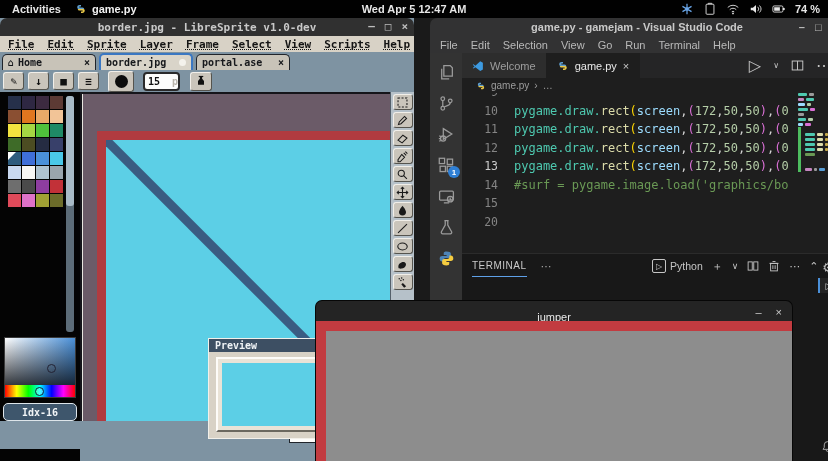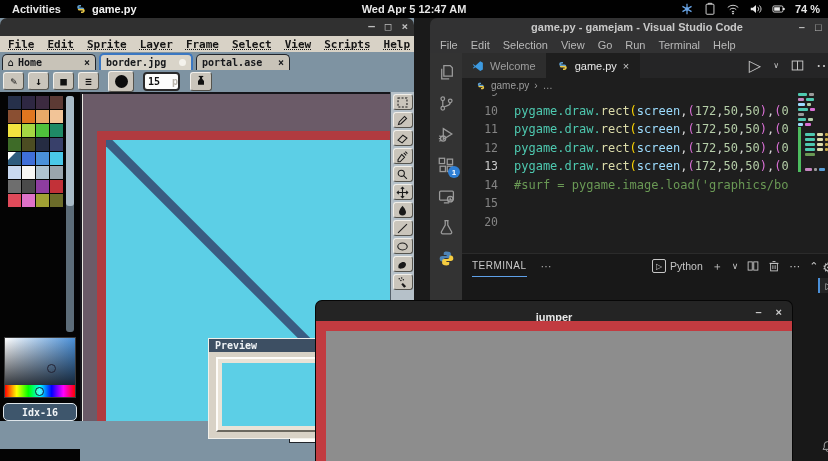--- a/index.html
+++ b/index.html
@@ -109,21 +109,21 @@
   .shell-box{width:12px;height:12px;border:1px solid #c5c5c5;border-radius:2px;font-size:8px;display:flex;align-items:center;justify-content:center;}
   .panel-right svg{width:12px;height:12px;stroke:#c5c5c5;stroke-width:1.2;fill:none;}
   .term-out{padding:14px 0 0 18px;font-family:"DejaVu Sans Mono",monospace;font-size:12px;color:#cfcfcf;white-space:pre;}
   .term-side{position:absolute;right:6px;top:242px;display:flex;flex-direction:column;gap:3px;align-items:center;}
   .gear-ico{color:#c0c0c0;font-size:13px;}
   .term-entry{width:18px;height:15px;border-left:2px solid #4a90d9;background:#242424;display:flex;align-items:center;justify-content:center;color:#cfcfcf;font-size:9px;}
   .vs-bell{position:absolute;right:10px;bottom:8px;color:#ababab;}
   .vs-bell svg{width:13px;height:13px;stroke:#ababab;stroke-width:1.2;fill:none;}
   
   #jumper{left:315px;top:300px;width:478px;height:165px;z-index:10;}
-  .jp-title{height:32px;background:#242424;border-radius:7px 7px 0 0;border:1px solid #070707;border-bottom:none;display:flex;align-items:center;justify-content:center;color:#e8e8e8;font-size:11px;font-weight:700;position:relative;box-sizing:border-box;}
+  .jp-title{height:32px;background:#242424;border-radius:7px 7px 0 0;border:1px solid #070707;border-bottom:none;display:flex;align-items:center;justify-content:center;color:#e8e8e8;font-size:11px;font-weight:400;position:relative;box-sizing:border-box;}
   .jp-btns{position:absolute;right:10px;top:0;height:21px;display:flex;align-items:center;gap:14px;color:#cccccc;font-size:11px;}
   .jp-body{position:absolute;left:0;top:21px;right:0;bottom:0;background:#8d8d8d;border:1px solid #070707;border-top:none;box-sizing:border-box;}
   .jp-red-top{position:absolute;left:0;top:0;right:0;height:10px;background:#c23b40;}
   .jp-red-left{position:absolute;left:0;top:0;width:10px;bottom:0;background:#c23b40;}
 </style>
 </head>
 <body>
 
 <div id="screen">
 
@@ -160,20 +160,21 @@
           <rect x="1" y="4.5" width="11.5" height="7" rx="1.5" stroke="#e8e8e8" fill="none"></rect>
           <rect x="2.5" y="6" width="6.5" height="4" fill="#e8e8e8"></rect>
           <path d="M13.5 6.8v2.4" stroke="#e8e8e8" stroke-width="2"></path>
         </svg>
       <span class="tb-batt-label">74 %</span>
     </div>
   </div>
 
   <div class="abs" id="ls">
     <div class="gwin-title">
+      <span>border.jpg - LibreSprite v1.0-dev</span>
       <span class="gwin-btns">
         <span>–</span>
         <span>□</span>
         <span>×</span>
       </span>
     </div>
     <div class="abs ls-menubar" id="ls-menus">
         <span class="ls-menu-item">File</span>
         <span class="ls-menu-item">Edit</span>
         <span class="ls-menu-item">Sprite</span>

